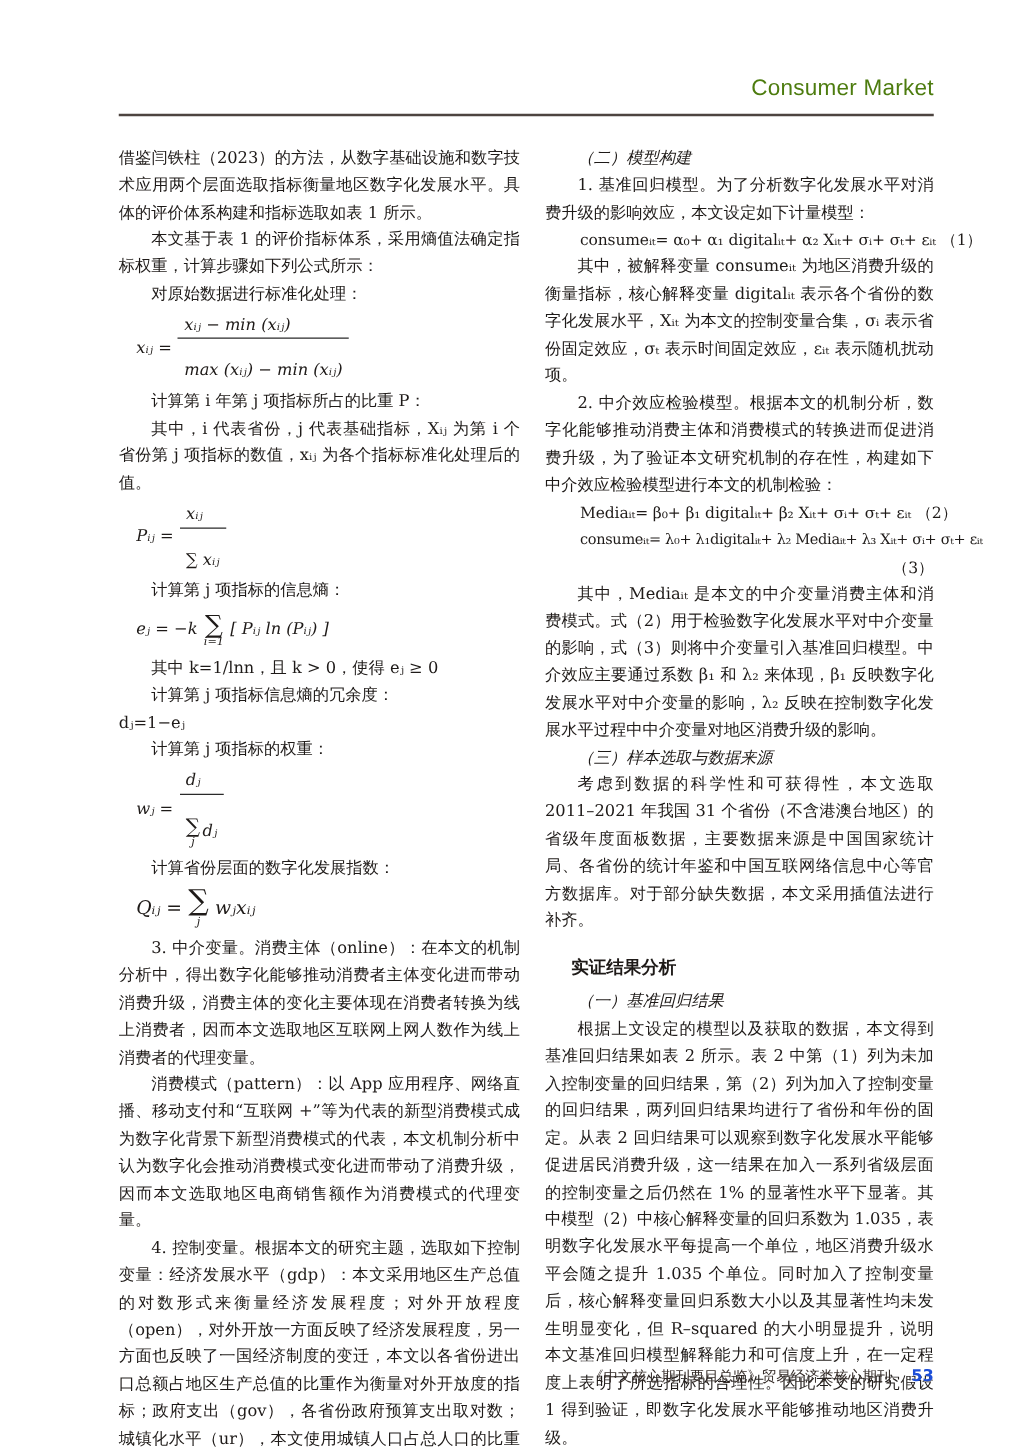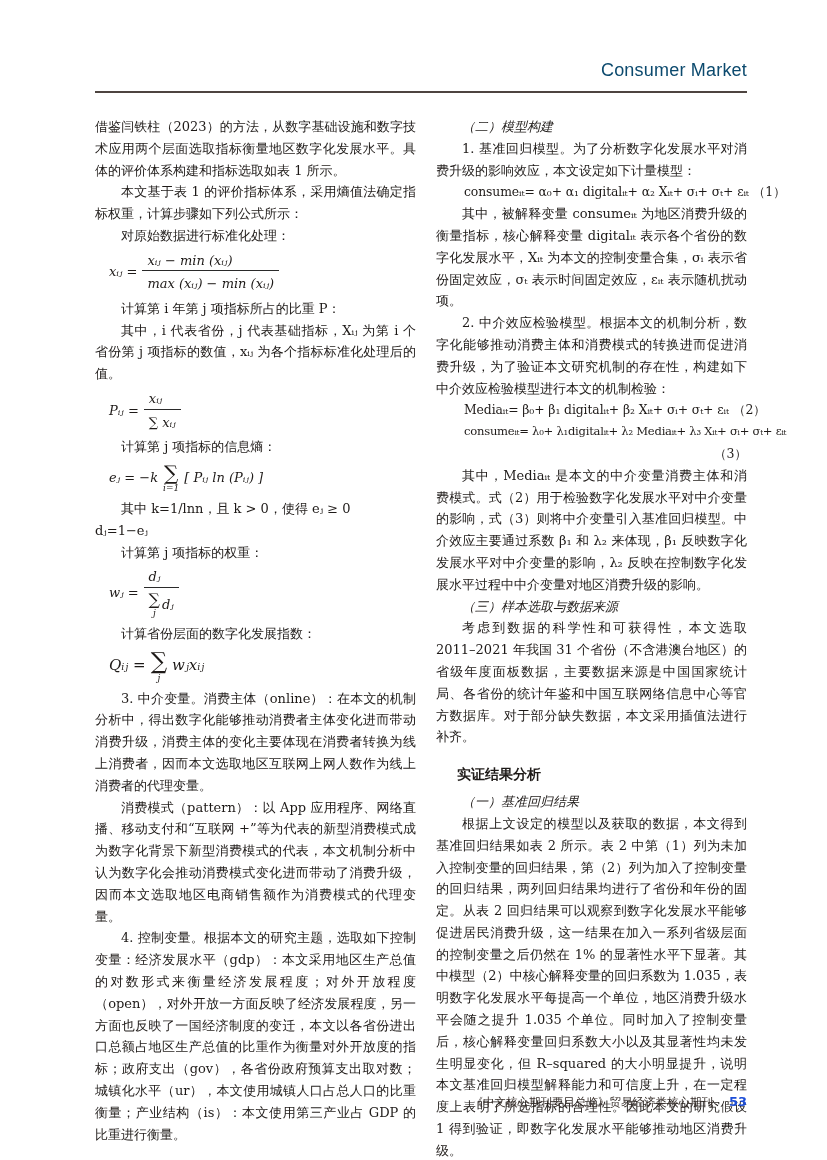--- a/index.html
+++ b/index.html
@@ -9,21 +9,21 @@
     background:#ffffff;
     color:#1e1a18;
     font-family:"DejaVu Serif","Liberation Serif",serif;
   }
   .page { position:absolute; inset:0; overflow:hidden; }
 
   
   .header-title{
     position:absolute; top:60px; right:80px;
     font-family:"Liberation Sans","DejaVu Sans",sans-serif;
-    font-size:18px; color:#0c4a6e; letter-spacing:.2px;
+    font-size:18px; color:#4d7c0f; letter-spacing:.2px;
   }
   .header-rule{
     position:absolute; top:91px; left:95px; right:80px;
     border-bottom:2px solid #4d4440;
   }
 
   
   .col{
     position:absolute; top:116px;
     font-size:13px; line-height:21.8px;
@@ -37,21 +37,21 @@
   .kai{ font-style:italic; text-indent:2em; }
 
   
   .dformula{
     display:flex; align-items:center; gap:5px;
     margin:5px 0 5px 14px; font-style:italic; text-indent:0;
   }
   .upright{ font-style:normal; }
   .frac{ display:inline-flex; flex-direction:column; line-height:1.35; }
   .frac .fnum{ padding:0 5px 1px; display:inline-flex; align-items:center; gap:2px; }
-  .frac .fden{ border-top:1px solid #2a2a2a; padding:4px 5px 0; display:inline-flex; align-items:center; gap:2px; }
+  .frac .fden{ border-top:1px solid #2a2a2a; padding:17px 5px 0; display:inline-flex; align-items:center; gap:2px; }
   .sig{ display:inline-flex; flex-direction:column; align-items:center; line-height:1; vertical-align:middle; }
   .sig .sg{ font-size:20px; font-style:normal; line-height:1; }
   .sig .su{ font-size:9px; line-height:1; margin-top:1px; }
   .sig.small .sg{ font-size:16px; }
   .f-large{ font-size:15px; }
   .f-large .sig .sg{ font-size:23px; }
 
   
   .eqrow{
     display:flex; justify-content:space-between; align-items:baseline;
@@ -114,20 +114,21 @@
     <div class="dformula">
       <span>eⱼ = −k</span>
       <span class="sig">
         <span class="sg">∑</span>
         <span class="su">i=1</span>
       </span>
       <span>[ Pᵢⱼ ln (Pᵢⱼ) ]</span>
     </div>
 
     <p class="body">其中 k=1/lnn，且 k &gt; 0，使得 eⱼ ≥ 0</p>
+    <p class="body">计算第 j 项指标信息熵的冗余度：</p>
     <p class="body noindent upright">dⱼ=1−eⱼ</p>
     <p class="body">计算第 j 项指标的权重：</p>
 
     <div class="dformula">
       <span>wⱼ =</span>
       <span class="frac">
         <span class="fnum">dⱼ</span>
         <span class="fden">
           <span class="sig small">
             <span class="sg">∑</span>

